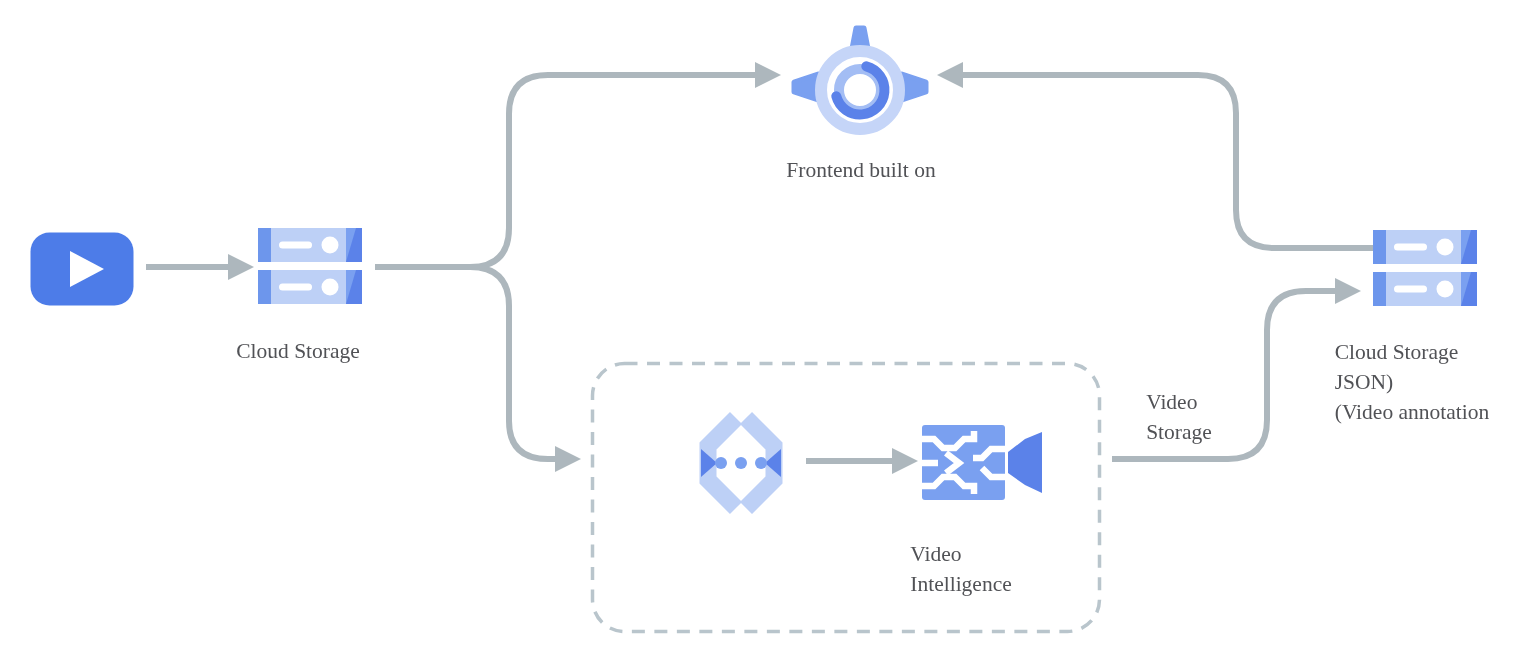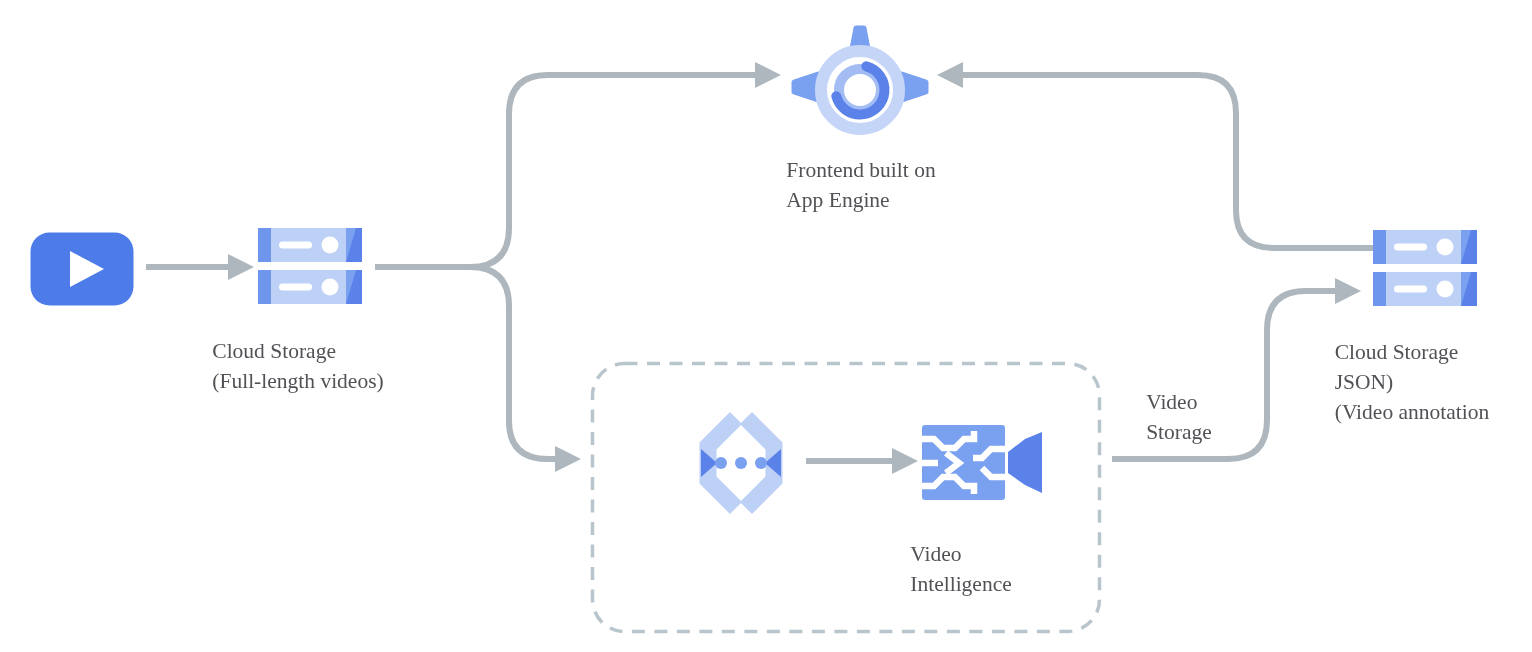--- a/index.html
+++ b/index.html
@@ -55,34 +55,32 @@
     <rect x="0.5" y="0.5" width="103" height="73" rx="19" style="fill:var(--youtube-blue)"></rect>
     <polygon points="40,19 40,55 74,37" fill="#ffffff"></polygon>
   </svg>
 
   <svg class="icon" style="left:258px;top:228px" width="104" height="76" viewBox="0 0 104 76">
     <use href="#storage-bar-shape" y="0"></use>
     <use href="#storage-bar-shape" y="42"></use>
   </svg>
   <div class="lbl" style="left:298px;top:336px">
     <div>Cloud Storage</div>
-    <div>(Full-length videos)</div>
   </div>
 
   <svg class="icon" style="left:790px;top:20px" width="140" height="140" viewBox="0 0 140 140">
     <polygon points="61,34 66,8 74,8 79,34" style="fill:var(--icon-medium);stroke:var(--icon-medium);stroke-width:5;stroke-linejoin:round"></polygon>
     <polygon points="4,62 28,54 28,80 4,72" style="fill:var(--icon-medium);stroke:var(--icon-medium);stroke-width:5;stroke-linejoin:round"></polygon>
     <polygon points="136,62 112,54 112,80 136,72" style="fill:var(--icon-medium);stroke:var(--icon-medium);stroke-width:5;stroke-linejoin:round"></polygon>
     <circle cx="70" cy="70" r="39" style="stroke:var(--icon-periwinkle);stroke-width:12;fill:none"></circle>
     <circle cx="70" cy="70" r="21" style="stroke:var(--inner-ring);stroke-width:10;fill:none"></circle>
     <path d="M76.3,46.3 A24.5,24.5 0 1 1 46.3,76.3" style="stroke:var(--icon-dark);stroke-width:10;fill:none;stroke-linecap:round"></path>
   </svg>
   <div class="lbl" style="left:861px;top:155px">
     <div>Frontend built on</div>
-    <div>App Engine</div>
   </div>
 
   <svg class="icon" style="left:687px;top:410px" width="108" height="106" viewBox="0 0 108 106">
     <path d="M49,8 L21,36 L21,70 L49,98" style="stroke:var(--icon-light);stroke-width:17;fill:none"></path>
     <path d="M59,8 L87,36 L87,70 L59,98" style="stroke:var(--icon-light);stroke-width:17;fill:none"></path>
     <polygon points="14,39 30,53 14,67" style="fill:var(--icon-dark)"></polygon>
     <polygon points="94,39 78,53 94,67" style="fill:var(--icon-dark)"></polygon>
     <circle cx="34" cy="53" r="6" style="fill:var(--icon-medium)"></circle>
     <circle cx="54" cy="53" r="6" style="fill:var(--icon-medium)"></circle>
     <circle cx="74" cy="53" r="6" style="fill:var(--icon-medium)"></circle>

